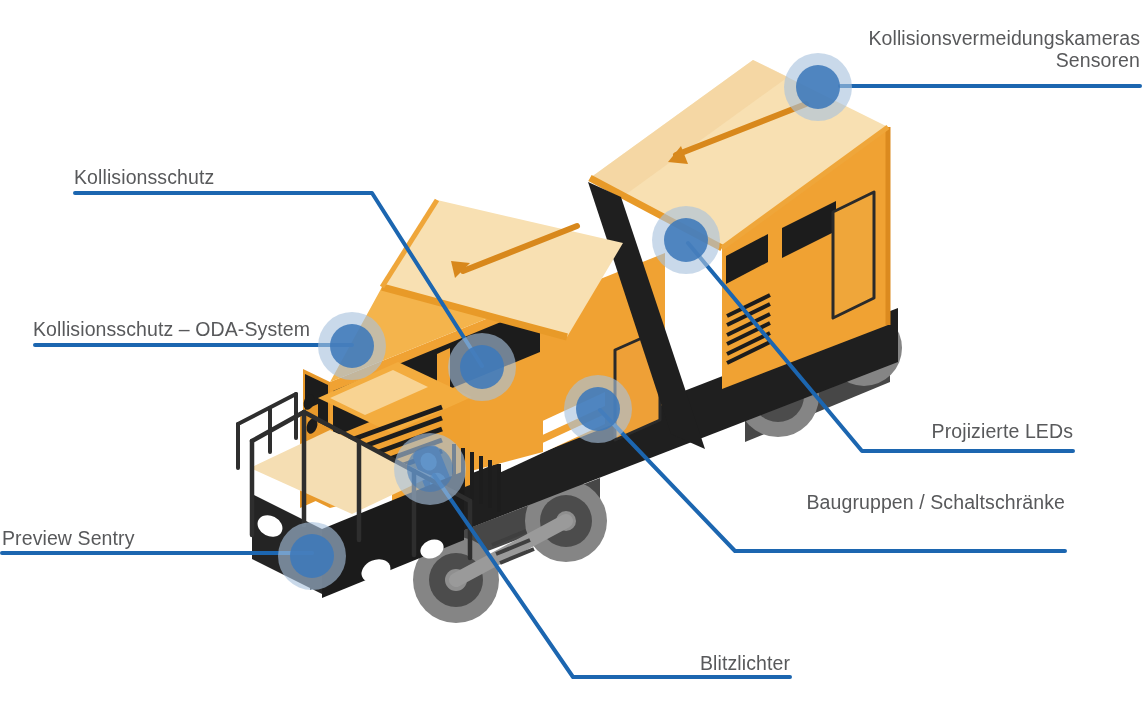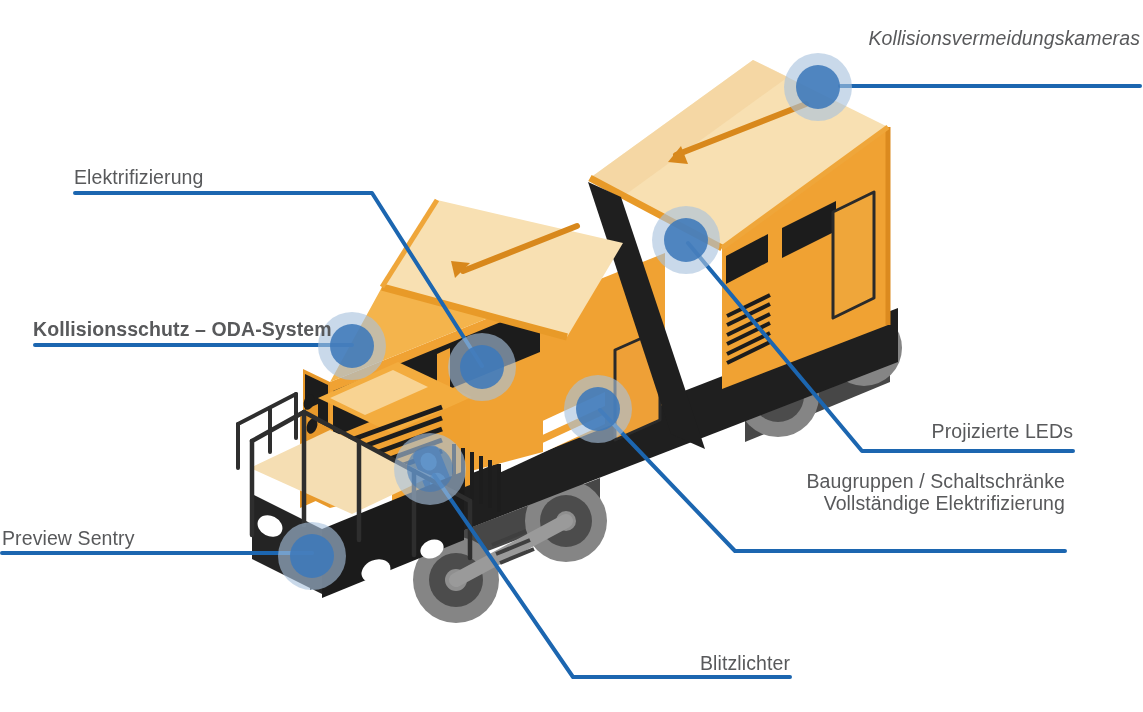--- a/index.html
+++ b/index.html
@@ -192,42 +192,42 @@
   <g>
     <circle cx="598" cy="409" r="34" fill="#A8C2DD" opacity="0.62"></circle>
     <circle cx="598" cy="409" r="22" fill="#3E79BA" opacity="0.88"></circle>
   </g>
   <g>
     <circle cx="430" cy="469" r="36" fill="#A8C2DD" opacity="0.62"></circle>
     <circle cx="430" cy="469" r="23" fill="#3E79BA" opacity="0.55"></circle>
   </g>
 </svg>
 
-<div class="callout right" style="right:3px;top:27px;font-style:italic;">
+<div class="callout right" style="right:3px;top:27px;">
   <span>Kollisionsvermeidungskameras</span>
+  <span>Sensoren</span>
 </div>
 
 <div class="callout" style="left:74px;top:166px;">
-  <span>Elektrifizierung</span>
-</div>
-
-<div class="callout" style="left:33px;top:318px;font-weight:bold;">
+  <span>Kollisionsschutz</span>
+</div>
+
+<div class="callout" style="left:33px;top:318px;">
   <span>Kollisionsschutz – ODA-System</span>
 </div>
 
 <div class="callout" style="left:2px;top:527px;text-align:center;">
   <span>Preview Sentry</span>
 </div>
 
 <div class="callout right" style="right:70px;top:420px;">
   <span>Projizierte LEDs</span>
 </div>
 
-<div class="callout right" style="right:78px;top:470px;margin-left:43px;">
+<div class="callout right" style="right:78px;top:491px;margin-left:43px;">
   <span>Baugruppen / Schaltschränke</span>
-  <span>Vollständige Elektrifizierung</span>
 </div>
 
 <div class="callout right" style="right:353px;top:652px;">
   <span>Blitzlichter</span>
 </div>
 
 </div>
 
 </body></html>

